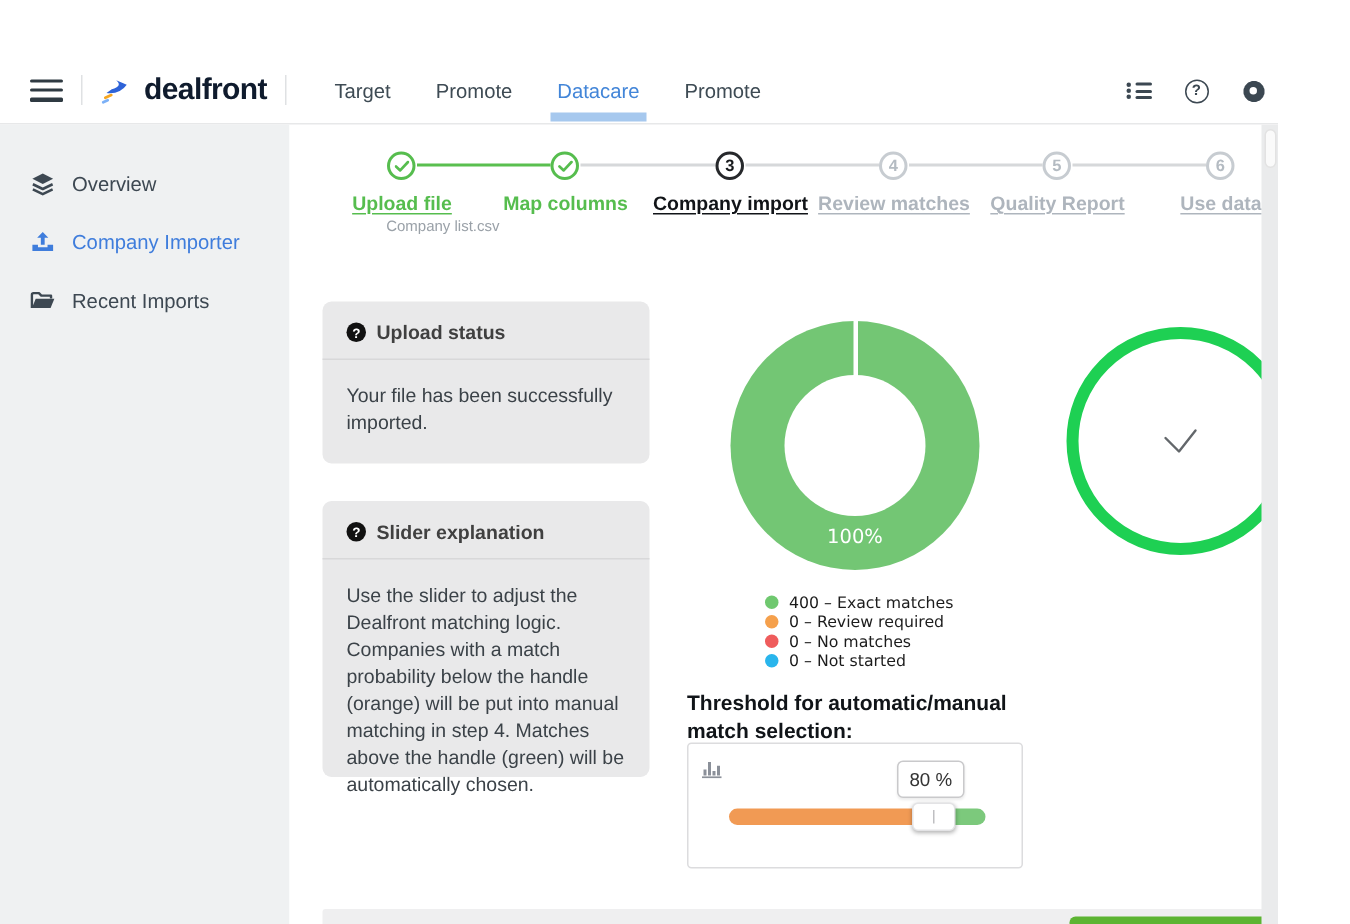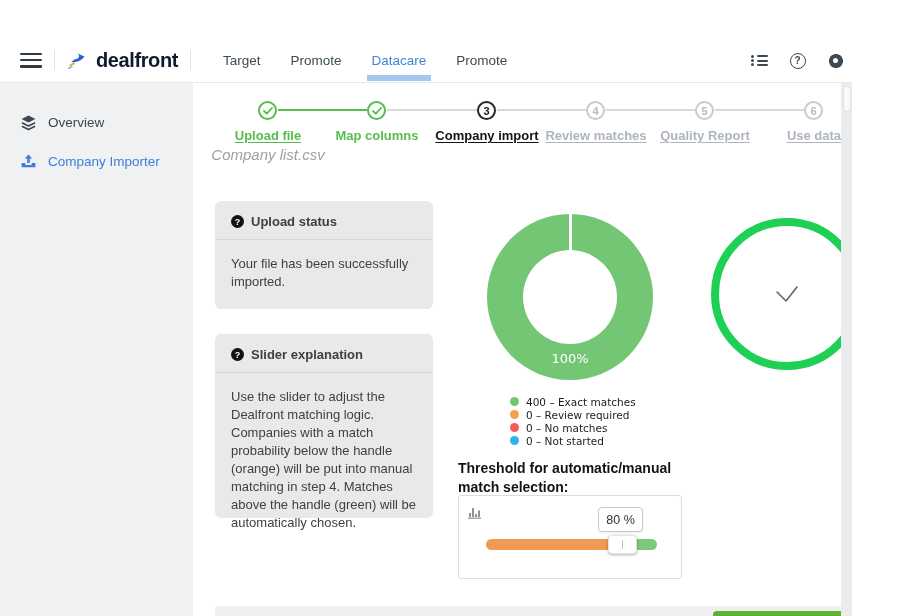--- a/index.html
+++ b/index.html
@@ -49,22 +49,22 @@
   .step-circle.done { border:2px solid #56bd4e; }
   .step-circle.current { border:2px solid #26282b; font-size:11px; font-weight:700; color:#17191c; }
   .step-circle.upcoming { border:2px solid #c7ccd1; font-size:11px; font-weight:600; color:#b4bbc2; }
   .connector { position:absolute; top:71px; height:2px; z-index:1; }
   .connector.green { background:#5abf4f; } .connector.gray { background:#d6d8da; }
   .step-label { position:absolute; top:90px; width:130px; text-align:center; font-size:13px; cursor:pointer; }
   .sl-done { color:#56bd4e; font-weight:600; text-decoration:underline; text-underline-offset:2px; }
   .sl-done-nounder { color:#56bd4e; font-weight:600; text-decoration:none; }
   .sl-current { color:#111418; font-weight:700; text-decoration:underline; text-underline-offset:2px; }
   .sl-upcoming { color:#aeb5bd; font-weight:600; text-decoration:underline; text-underline-offset:2px; }
-  .step-sub { position:absolute; top:108px; width:130px; text-align:center; font-size:15px;
-              font-style:italic; color:#9aa1a8; }
+  .step-sub { position:absolute; top:108px; width:130px; text-align:right; font-size:10px;
+              color:#9aa1a8; }
 
   
   .panel { position:absolute; left:215px; width:218px; background:#e9e9ea; border-radius:6px; }
   .panel-head { display:flex; align-items:center; gap:7px; padding:13px 16px 10px 16px;
                 border-bottom:1px solid #d8d8d9; }
   .panel-title { font-size:13px; font-weight:700; color:#404040; }
   .qmark { width:13px; height:13px; min-width:13px; border-radius:50%; background:#111;
            color:#fff; font-size:9px; font-weight:700; display:flex; align-items:center; justify-content:center; }
   .panel-body { padding:15px 16px; font-size:13px; color:#3b4248; line-height:18px; }
 
@@ -194,20 +194,27 @@
       </svg>
       <span>Overview</span>
     </div>
     <div class="side-item active">
       <svg width="17" height="17" viewBox="0 0 16 16">
         <path d="M8 1.5 L11.5 5.2 L9.2 5.2 L9.2 9.5 L6.8 9.5 L6.8 5.2 L4.5 5.2 Z" fill="#3f7ddc"></path>
         <path d="M1.5 9.5 L1.5 13.5 L14.5 13.5 L14.5 9.5 L11 9.5 L11 11.2 L5 11.2 L5 9.5 Z" fill="#3f7ddc"></path>
       </svg>
       <span>Company Importer</span>
     </div>
+    <div class="side-item">
+      <svg width="17" height="17" viewBox="0 0 16 16">
+        <path d="M1.2 12.5 L1.2 4.2 Q1.2 3.2 2.2 3.2 L5.6 3.2 L7.1 4.8 L13.2 4.8 L13.2 6.6" fill="none" stroke="#3d4852" stroke-width="1.5" stroke-linejoin="round"></path>
+        <path d="M1.2 12.5 L3.6 6.8 L15.3 6.8 L12.9 12.5 Z" fill="#3d4852"></path>
+      </svg>
+      <span>Recent Imports</span>
+    </div>
   </div>
 
   <div class="main"></div>
 
   <div class="connector green" style="left:278px;width:89px;"></div>
   <div class="connector gray" style="left:387px;width:90px;"></div>
   <div class="connector gray" style="left:497px;width:89px;"></div>
   <div class="connector gray" style="left:606px;width:89px;"></div>
   <div class="connector gray" style="left:715px;width:89px;"></div>
 

